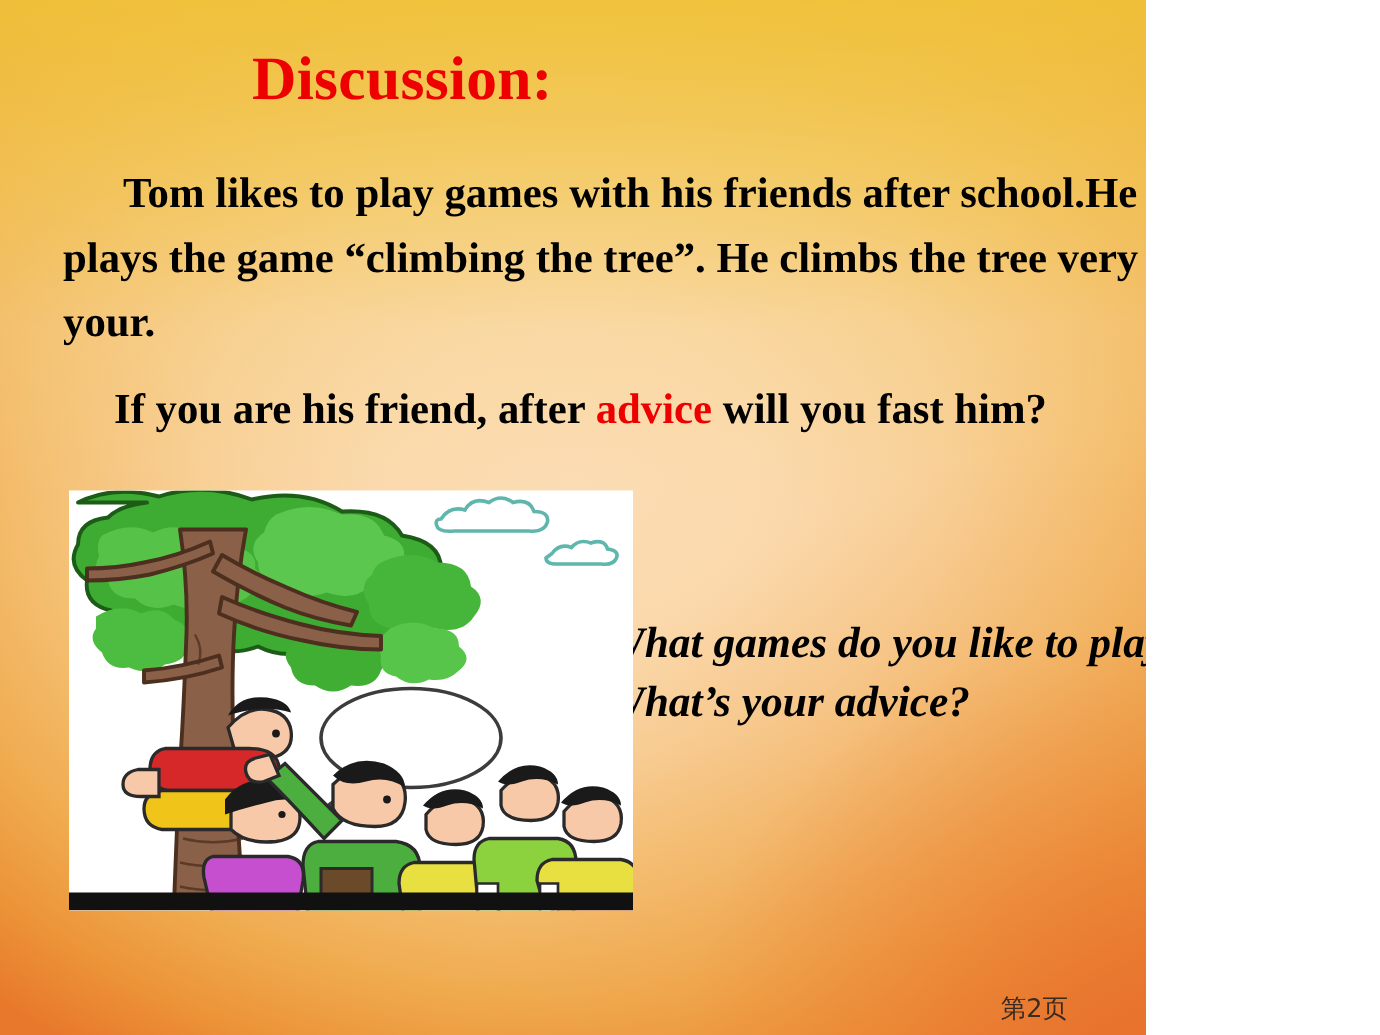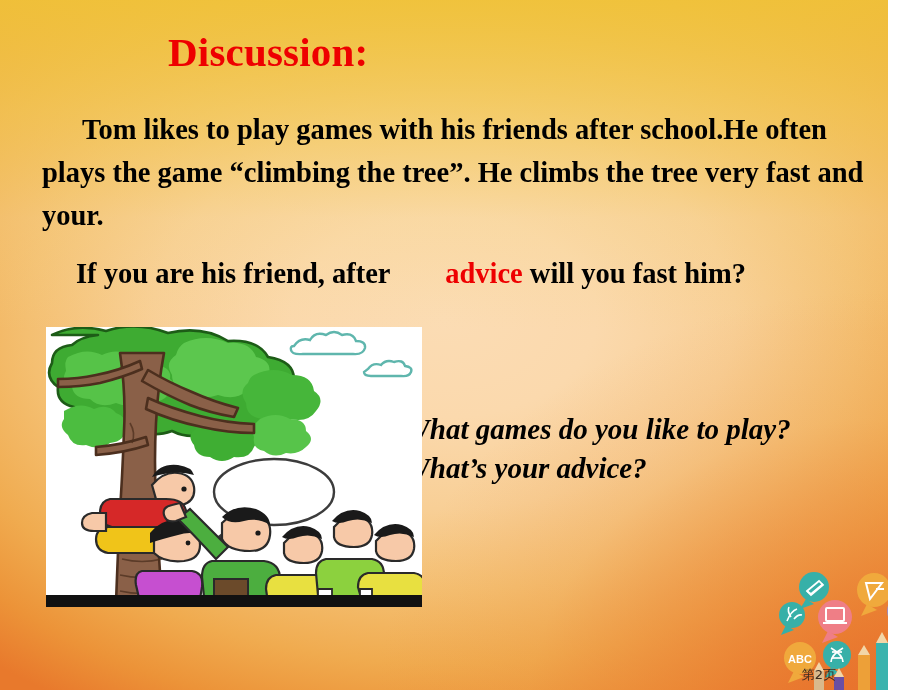--- a/index.html
+++ b/index.html
@@ -8,21 +8,21 @@
   }
   body {
     width: 920px;
     height: 690px;
     overflow: hidden;
     font-family: "Liberation Serif", serif;
   }
 
   #slide {
     position: relative;
-    width: 888px;
+    width: 764px;
     height: 690px;
     overflow: hidden;
     
     background:
       radial-gradient(ellipse 78% 66% at 50% 46%,
         #fbdcb4 0%,
         #fbd9ad 22%,
         #f8cf96 42%,
         #f4bf71 60%,
         #f0ab4f 76%,
@@ -81,21 +81,21 @@
 
   
   #question {
     left: 76px;
     top: 258px;
     font-size: 28.5px;
     font-weight: bold;
     color: #000000;
     white-space: nowrap;
   }
-  #question .hl { color: #ee0000; margin-left: 48px; }
+  #question .hl { color: #ee0000; }
 
   
   #prompts {
     left: 404px;
     top: 410px;
     font-size: 29px;
     font-weight: bold;
     font-style: italic;
     color: #000000;
     line-height: 39px;
@@ -120,21 +120,21 @@
     width: 142px;
     height: 132px;
     overflow: hidden;
   }
   #decor svg { display: block; }
 
   
   #footer {
     right: 52px;
     bottom: 6px;
-    font-size: 13px;
+    font-size: 17px;
     color: #3a2b20;
     font-family: "DejaVu Sans", sans-serif;
     z-index: 6;
   }
 </style>
 </head>
 <body>
 
 <div id="slide">
 

